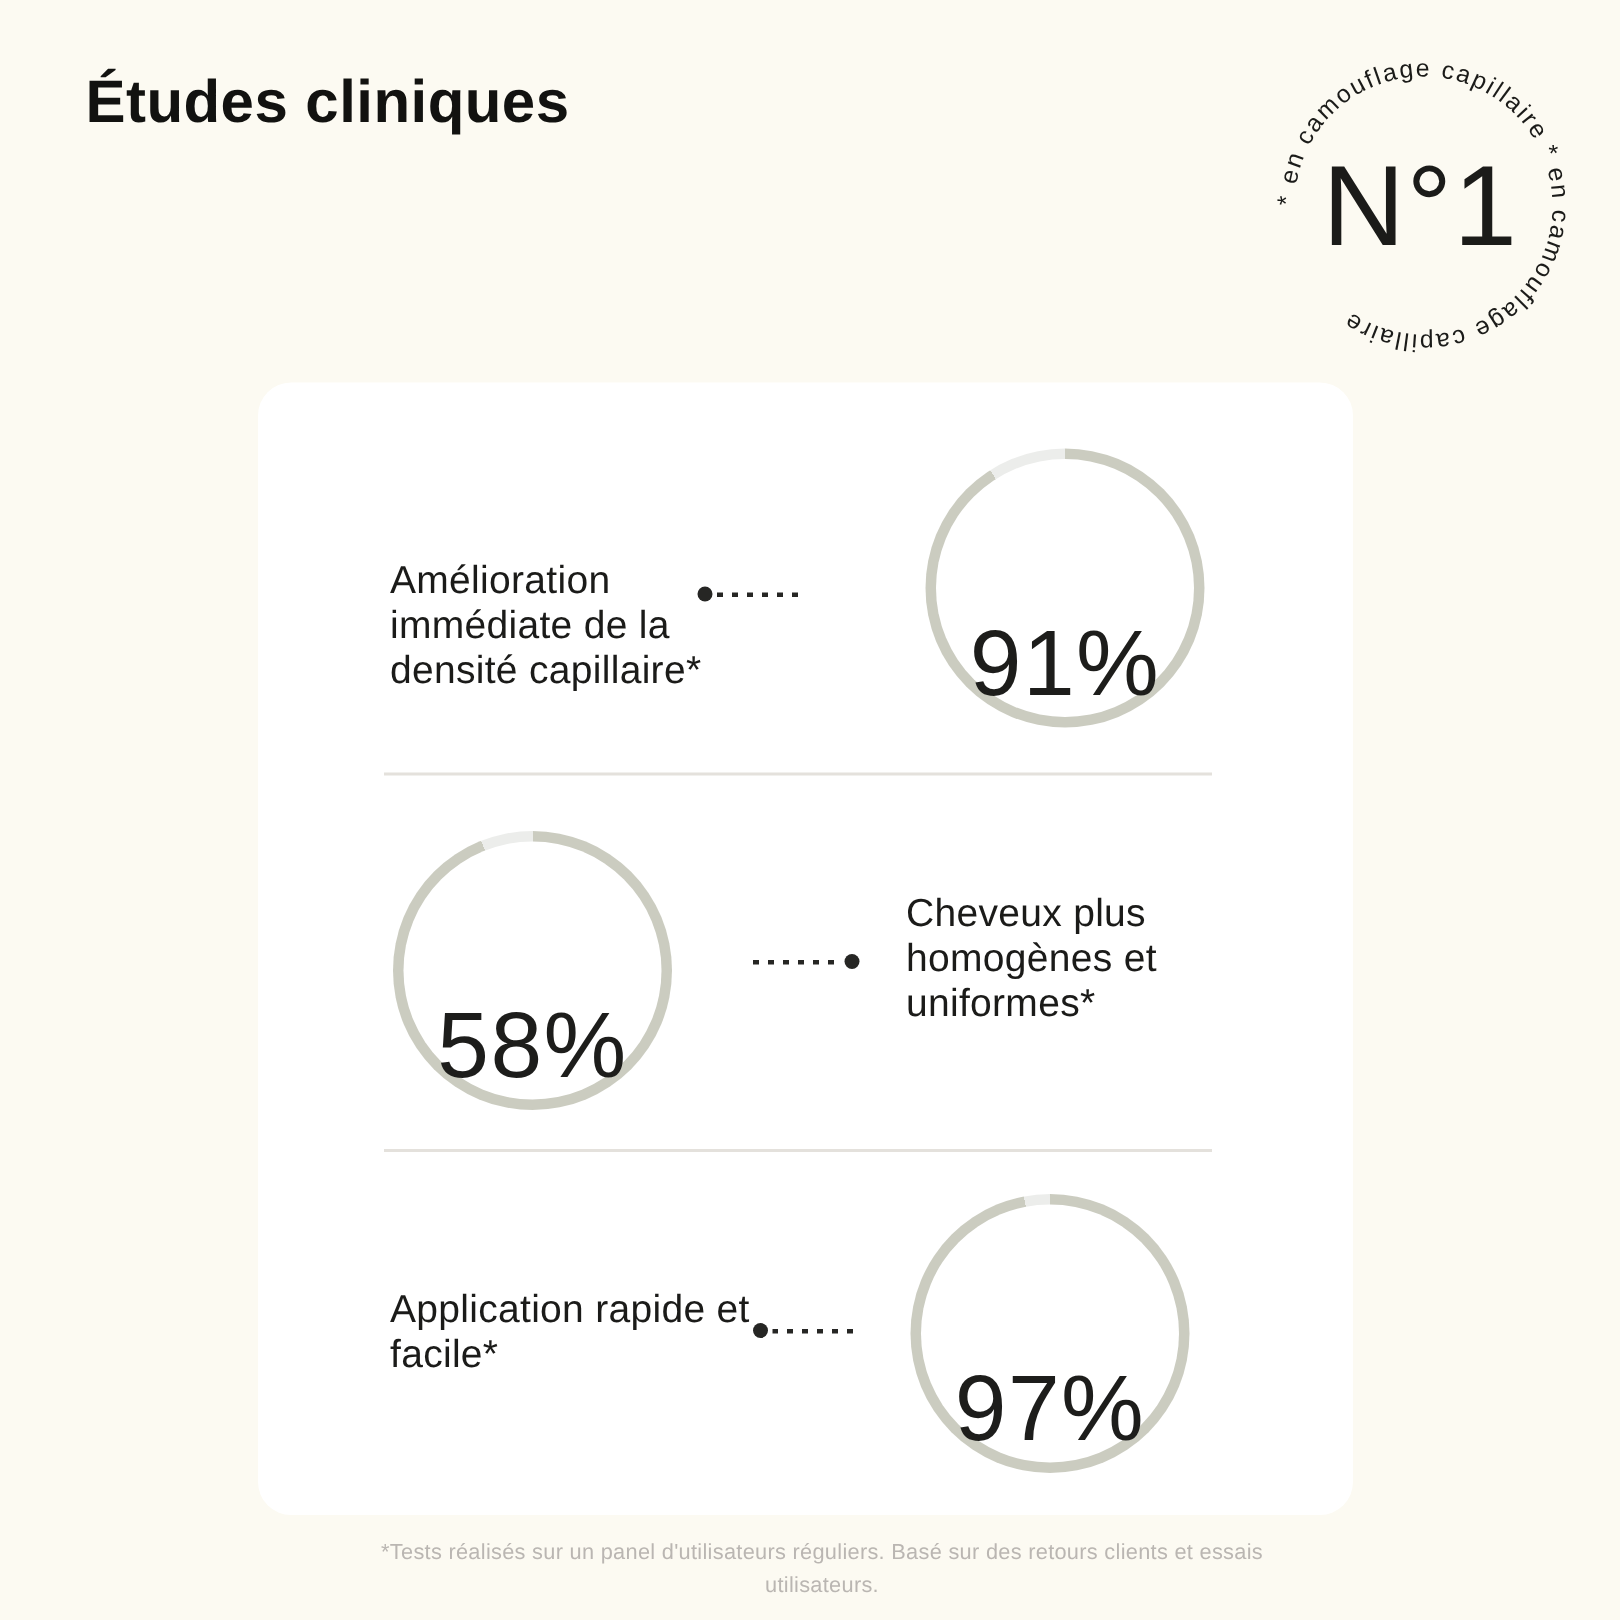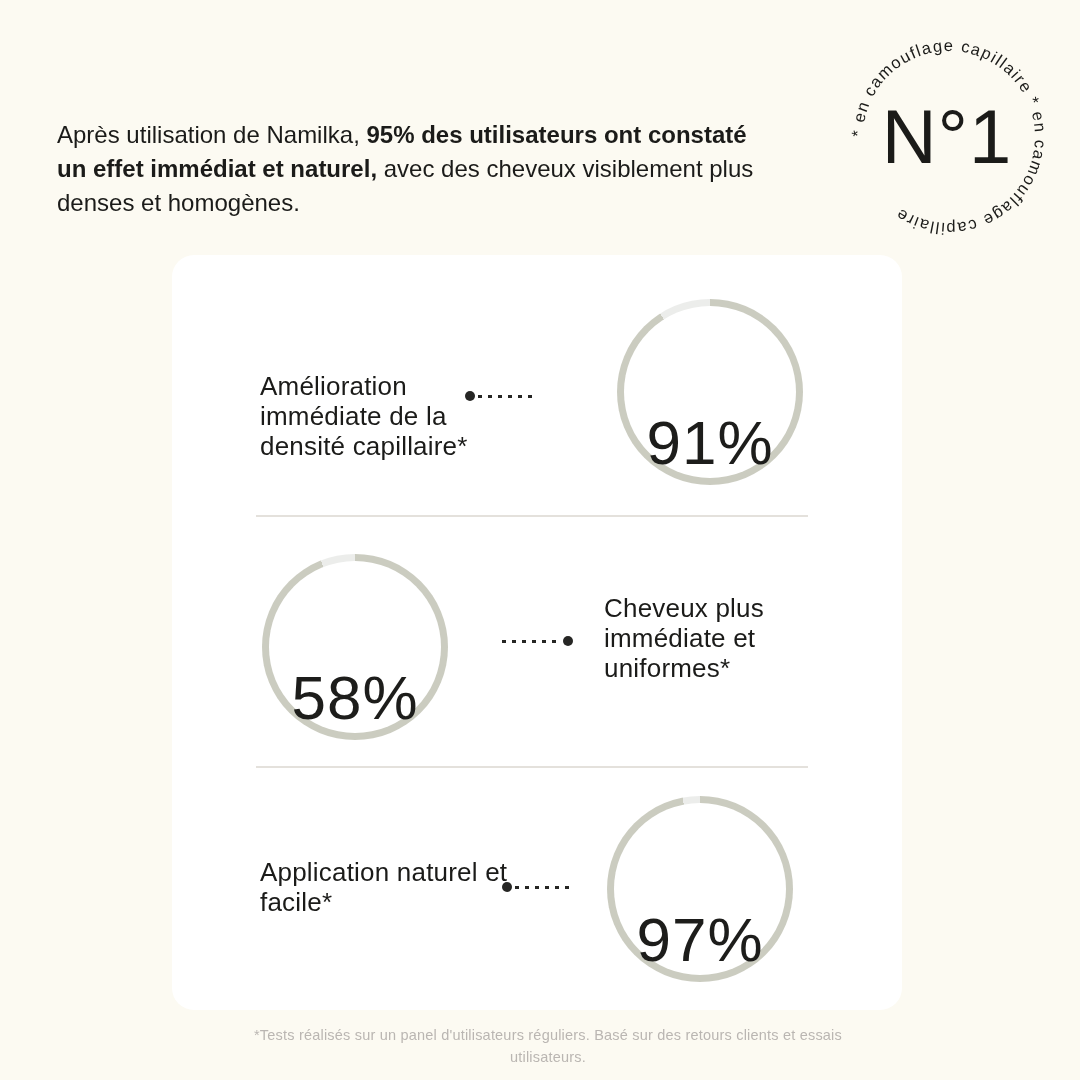--- a/index.html
+++ b/index.html
@@ -74,22 +74,22 @@
     position:absolute; left:16px; right:0; top:1024px;
     margin:0 auto; max-width:660px; text-align:center;
     font-size:14.5px; line-height:22px; color:#bab6b2; letter-spacing:0.2px;
   }
 </style>
 </head>
 <body>
 
 <div class="page">
 
+  <h1 class="title">Études cliniques</h1>
 
-  <p class="intro"><span>Après utilisation de Namilka, </span><b>95% des utilisateurs ont constaté un effet immédiat et naturel,</b><span> avec des cheveux visiblement plus denses et homogènes.</span></p>
 
   <div class="badge">
     <svg viewBox="0 0 232 232">
       <defs>
         <path id="badge-circle" d="M116,116 m-86,0 a86,86 0 1,1 172,0 a86,86 0 1,1 -172,0"></path>
       </defs>
       <text class="badge-ring-text"><textPath href="#badge-circle">* en camouflage capillaire * en camouflage capillaire</textPath></text>
       <text class="badge-center" x="114" y="142" text-anchor="middle">N°1</text>
     </svg>
   </div>
@@ -114,27 +114,27 @@
     <div class="stat-row">
       <div class="ring ring-2" style="background: conic-gradient(rgb(203, 204, 192) 0%, rgb(203, 204, 192) 94%, rgb(236, 237, 235) 94%, rgb(236, 237, 235) 100%);">
         <div class="ring-inner">
           <span class="pct">58%</span>
         </div>
       </div>
       <div class="connector connector-2">
         <span class="dashes"></span>
         <span class="dot"></span>
       </div>
-      <div class="stat-label label-2">Cheveux plus immédiate et uniformes*</div>
+      <div class="stat-label label-2">Cheveux plus homogènes et uniformes*</div>
     </div>
 
     <div class="divider divider-2"></div>
 
     <div class="stat-row">
-      <div class="stat-label label-3">Application naturel et facile*</div>
+      <div class="stat-label label-3">Application rapide et facile*</div>
       <div class="connector connector-3">
         <span class="dot"></span>
         <span class="dashes"></span>
       </div>
       <div class="ring ring-3" style="background: conic-gradient(rgb(203, 204, 192) 0%, rgb(203, 204, 192) 97%, rgb(236, 237, 235) 97%, rgb(236, 237, 235) 100%);">
         <div class="ring-inner">
           <span class="pct">97%</span>
         </div>
       </div>
     </div>

